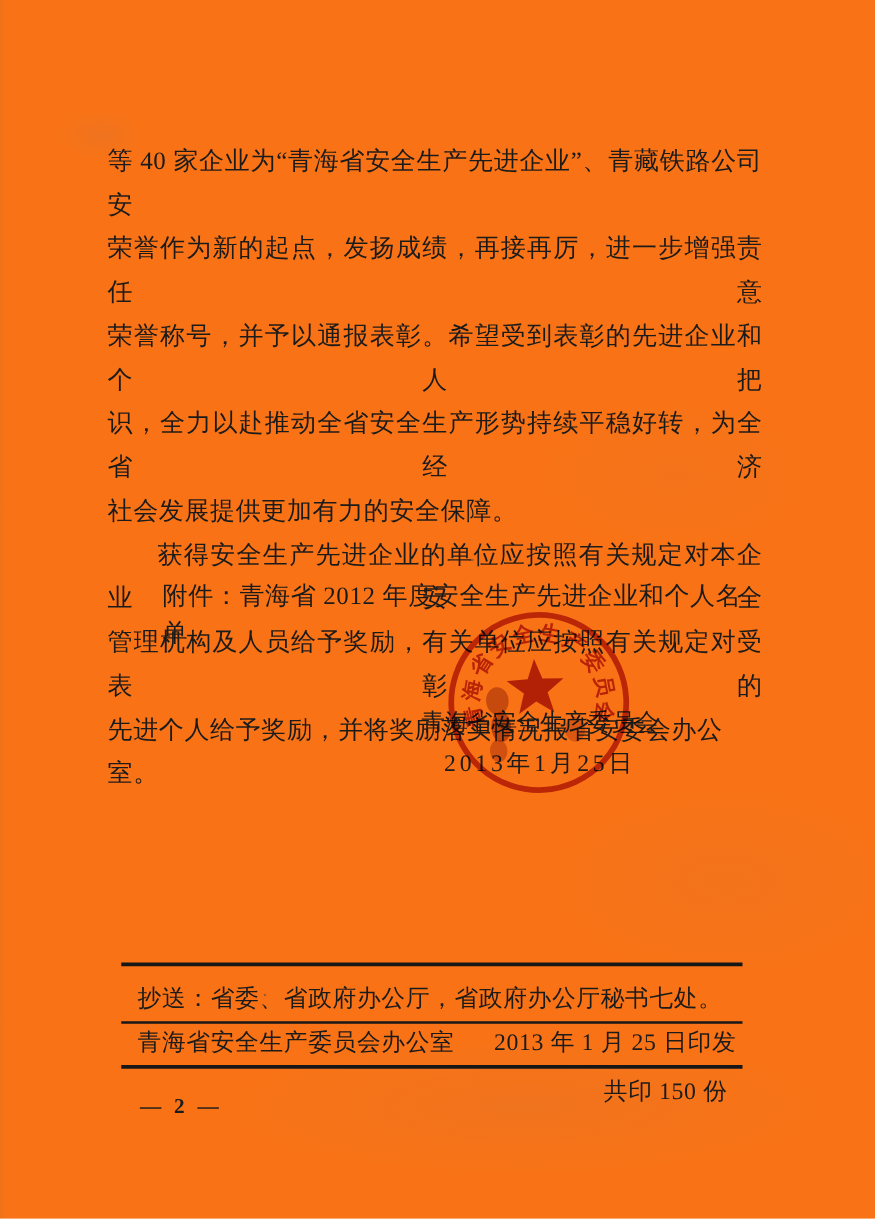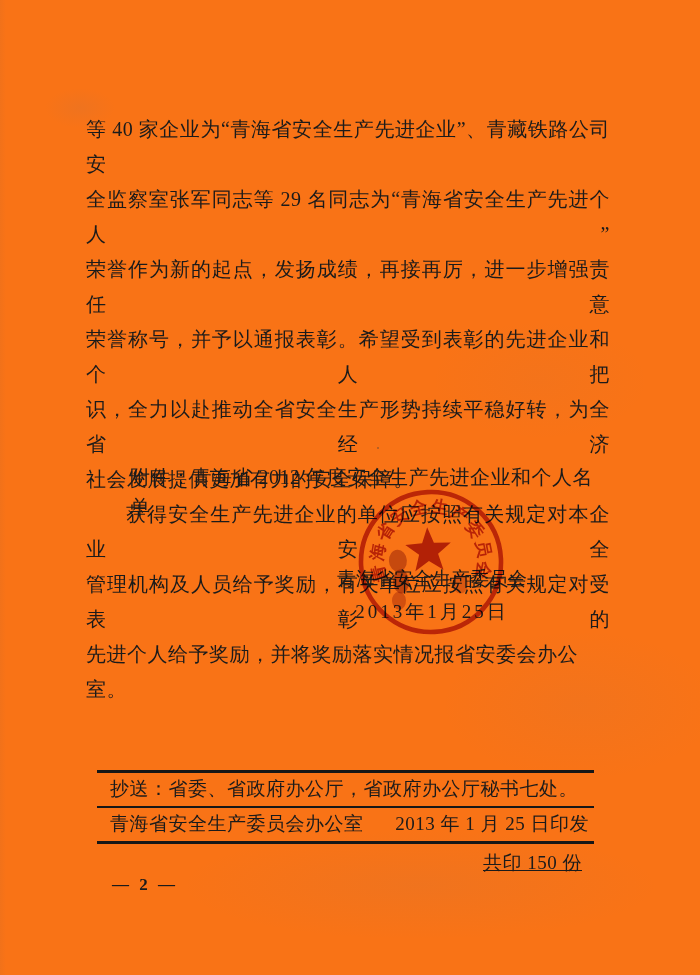--- a/index.html
+++ b/index.html
@@ -62,26 +62,26 @@
     position: absolute; left: 356px; top: 487px; width: 150px; height: 150px;
     mix-blend-mode: multiply; opacity: 0.92; z-index: 5;
     transform: rotate(-3deg);
   }
 
   
   .footer { position: absolute; left: 97px; top: 770px; width: 497px; font-size: 19px; }
   .rule { background: #171717; width: 100%; }
   .rule.thick { height: 3px; }
   .rule.thin { height: 2px; }
-  .cc-row { padding: 3px 0 4px 13px; line-height: 26px; letter-spacing: 0.5px; }
+  .cc-row { padding: 14px 0 4px 13px; line-height: 26px; letter-spacing: 0.5px; }
   .issuer-row {
     display: flex; justify-content: space-between; align-items: center;
     padding: 3px 5px 4px 13px; line-height: 26px; letter-spacing: 0.5px;
   }
-  .copies-row { text-align: right; padding: 6px 12px 0 0; line-height: 26px; letter-spacing: 0.5px; text-decoration: underline; }
+  .copies-row { text-align: right; padding: 6px 12px 0 0; line-height: 26px; letter-spacing: 0.5px; }
 
   .page-num {
     position: absolute; left: 112px; top: 875px;
     font-size: 17px; letter-spacing: 3px; font-weight: bold;
   }
 </style>
 </head>
 <body>
 
 <div class="paper">
@@ -89,21 +89,20 @@
   <div class="blob b1"></div>
   <div class="blob b2"></div>
   <div class="blob b3"></div>
   <div class="blob b4"></div>
   <div class="speck s1"></div>
   <div class="speck s2"></div>
   <div class="speck s3"></div>
 
   <div class="body-text">
     <div class="line jl">等 40 家企业为“青海省安全生产先进企业”、青藏铁路公司安</div>
-    <div class="line jl">全监察室张军同志等 29 名同志为“青海省安全生产先进个人”</div>
     <div class="line jl">荣誉作为新的起点，发扬成绩，再接再厉，进一步增强责任意</div>
     <div class="line jl">荣誉称号，并予以通报表彰。希望受到表彰的先进企业和个人把</div>
     <div class="line jl">识，全力以赴推动全省安全生产形势持续平稳好转，为全省经济</div>
     <div class="line">社会发展提供更加有力的安全保障。</div>
     <div class="line jl indent">获得安全生产先进企业的单位应按照有关规定对本企业安全</div>
     <div class="line jl">管理机构及人员给予奖励，有关单位应按照有关规定对受表彰的</div>
     <div class="line">先进个人给予奖励，并将奖励落实情况报省安委会办公室。</div>
   </div>
 
   <div class="attachment">附件：青海省 2012 年度安全生产先进企业和个人名单</div>

